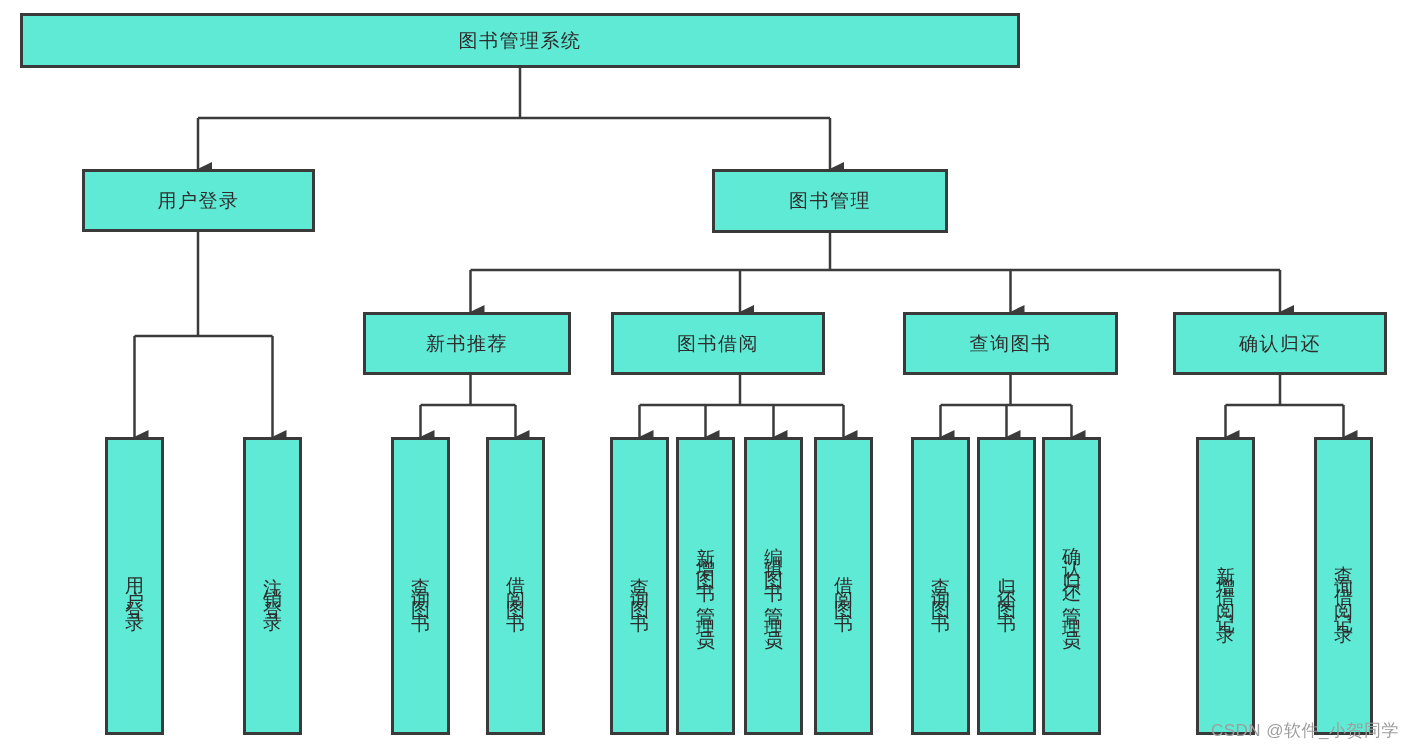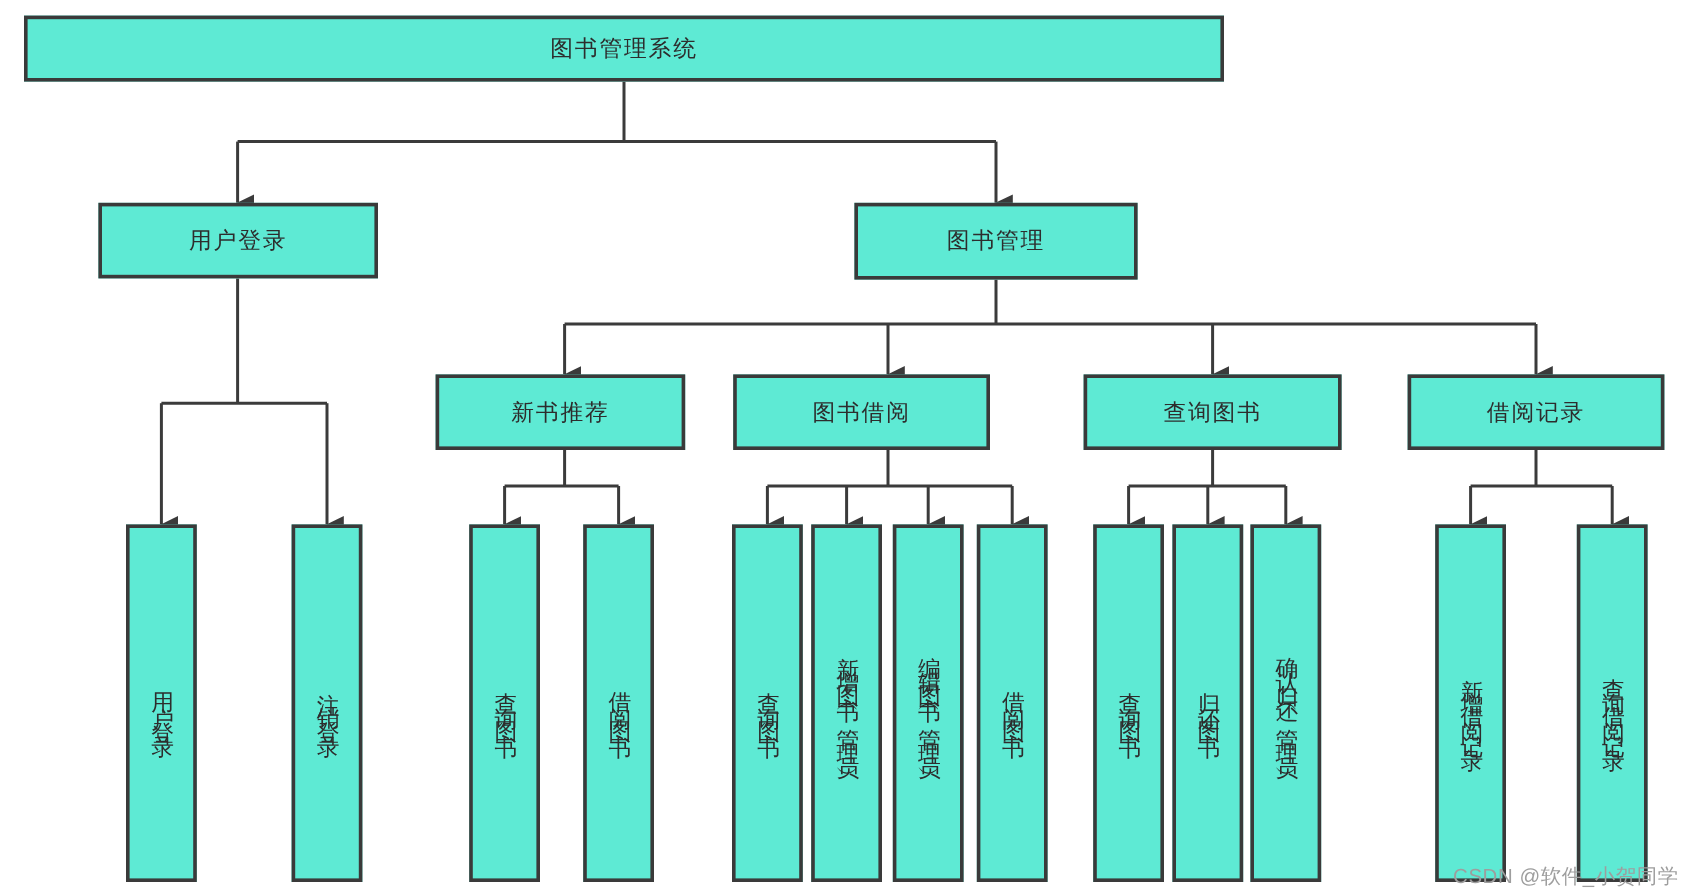--- a/index.html
+++ b/index.html
@@ -94,21 +94,21 @@
   </svg>
 
   <div class="box" style="left:20px;top:13px;width:1000px;height:55px">图书管理系统</div>
 
   <div class="box" style="left:82px;top:169px;width:233px;height:63px">用户登录</div>
   <div class="box" style="left:712px;top:169px;width:236px;height:64px">图书管理</div>
 
   <div class="box" style="left:363px;top:312px;width:208px;height:63px">新书推荐</div>
   <div class="box" style="left:611px;top:312px;width:214px;height:63px">图书借阅</div>
   <div class="box" style="left:903px;top:312px;width:215px;height:63px">查询图书</div>
-  <div class="box" style="left:1173px;top:312px;width:214px;height:63px">借阅记录</div>
+  <div class="box" style="left:1173px;top:312px;width:214px;height:63px">确认归还</div>
 
   <div class="box leaf" style="left:105px;top:437px;width:59px;height:298px">用户登录</div>
   <div class="box leaf" style="left:243px;top:437px;width:59px;height:298px">注销登录</div>
 
   <div class="box leaf" style="left:391px;top:437px;width:59px;height:298px">查询图书</div>
   <div class="box leaf" style="left:486px;top:437px;width:59px;height:298px">借阅图书</div>
 
   <div class="box leaf" style="left:610px;top:437px;width:59px;height:298px">查询图书</div>
   <div class="box leaf" style="left:676px;top:437px;width:59px;height:298px">新增图书（管理员）</div>
   <div class="box leaf" style="left:744px;top:437px;width:59px;height:298px">编辑图书（管理员）</div>

